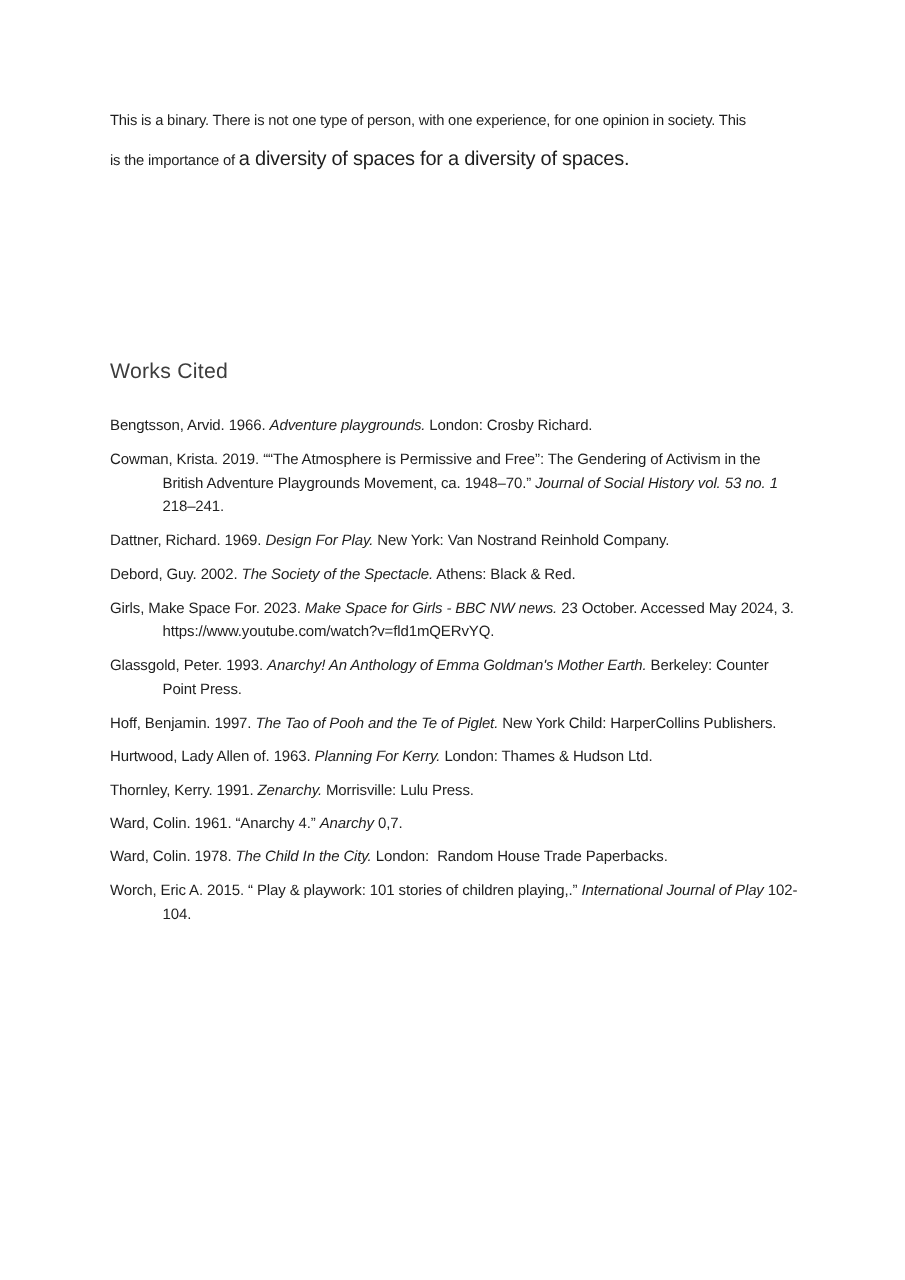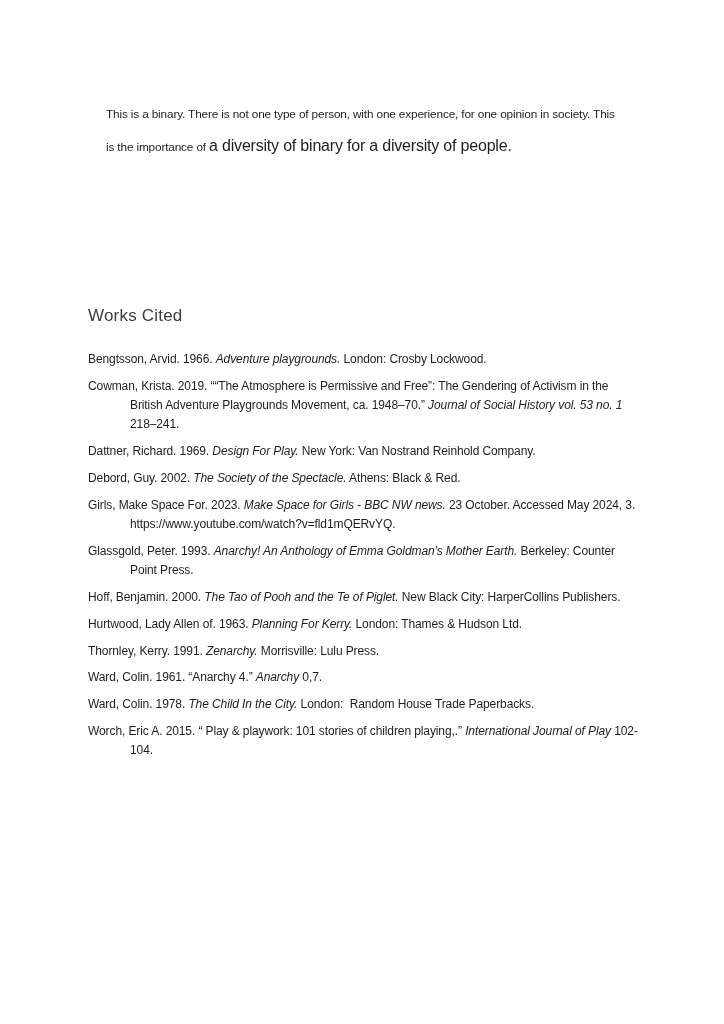--- a/index.html
+++ b/index.html
@@ -7,21 +7,21 @@
   .page {
     width: 724px;
     height: 1024px;
     background: #ffffff;
     padding: 80px 84px 0 88px;
     font-family: "Liberation Sans", sans-serif;
     color: #1e1e1e;
     overflow: hidden;
   }
   .intro {
-    margin: 18px;
+    margin: 0;
     font-size: 11.8px;
     line-height: 32px;
     letter-spacing: -0.15px;
     color: #1e1e1e;
   }
   .intro-line1 { white-space: nowrap; }
   .intro-emphasis {
     font-size: 16px;
     letter-spacing: -0.2px;
   }
@@ -47,33 +47,33 @@
   .seg-italic { font-style: italic; }
   .seg-normal { font-style: normal; }
 </style>
 </head>
 <body>
 
 <div class="page">
 
   <p class="intro">
     <span class="intro-line1">This is a binary. There is not one type of person, with one experience, for one opinion in society. This</span><br>
-    <span class="intro-line2-normal">is the importance of </span><span class="intro-emphasis">a diversity of binary for a diversity of people.</span>
+    <span class="intro-line2-normal">is the importance of </span><span class="intro-emphasis">a diversity of spaces for a diversity of spaces.</span>
   </p>
 
   <h1 class="works-cited-heading">Works Cited</h1>
 
   <div class="entries">
-      <p class="entry"><span class="seg-normal">Bengtsson, Arvid. 1966. </span><span class="seg-italic">Adventure playgrounds.</span><span class="seg-normal"> London: Crosby Lockwood.</span></p>
+      <p class="entry"><span class="seg-normal">Bengtsson, Arvid. 1966. </span><span class="seg-italic">Adventure playgrounds.</span><span class="seg-normal"> London: Crosby Richard.</span></p>
       <p class="entry"><span class="seg-normal">Cowman, Krista. 2019. ““The Atmosphere is Permissive and Free”: The Gendering of Activism in the British Adventure Playgrounds Movement, ca. 1948–70.” </span><span class="seg-italic">Journal of Social History vol. 53 no. 1</span><span class="seg-normal"> 218–241.</span></p>
       <p class="entry"><span class="seg-normal">Dattner, Richard. 1969. </span><span class="seg-italic">Design For Play.</span><span class="seg-normal"> New York: Van Nostrand Reinhold Company.</span></p>
       <p class="entry"><span class="seg-normal">Debord, Guy. 2002. </span><span class="seg-italic">The Society of the Spectacle.</span><span class="seg-normal"> Athens: Black &amp; Red.</span></p>
       <p class="entry"><span class="seg-normal">Girls, Make Space For. 2023. </span><span class="seg-italic">Make Space for Girls - BBC NW news.</span><span class="seg-normal"> 23 October. Accessed May 2024, 3. https://www.youtube.com/watch?v=fld1mQERvYQ.</span></p>
       <p class="entry"><span class="seg-normal">Glassgold, Peter. 1993. </span><span class="seg-italic">Anarchy! An Anthology of Emma Goldman's Mother Earth.</span><span class="seg-normal"> Berkeley: Counter Point Press.</span></p>
-      <p class="entry"><span class="seg-normal">Hoff, Benjamin. 2000. </span><span class="seg-italic">The Tao of Pooh and the Te of Piglet.</span><span class="seg-normal"> New Black City: HarperCollins Publishers.</span></p>
+      <p class="entry"><span class="seg-normal">Hoff, Benjamin. 1997. </span><span class="seg-italic">The Tao of Pooh and the Te of Piglet.</span><span class="seg-normal"> New York Child: HarperCollins Publishers.</span></p>
       <p class="entry"><span class="seg-normal">Hurtwood, Lady Allen of. 1963. </span><span class="seg-italic">Planning For Kerry.</span><span class="seg-normal"> London: Thames &amp; Hudson Ltd.</span></p>
       <p class="entry"><span class="seg-normal">Thornley, Kerry. 1991. </span><span class="seg-italic">Zenarchy.</span><span class="seg-normal"> Morrisville: Lulu Press.</span></p>
       <p class="entry"><span class="seg-normal">Ward, Colin. 1961. “Anarchy 4.” </span><span class="seg-italic">Anarchy</span><span class="seg-normal"> 0,7.</span></p>
       <p class="entry"><span class="seg-normal">Ward, Colin. 1978. </span><span class="seg-italic">The Child In the City.</span><span class="seg-normal"> London:  Random House Trade Paperbacks.</span></p>
       <p class="entry"><span class="seg-normal">Worch, Eric A. 2015. “ Play &amp; playwork: 101 stories of children playing,.” </span><span class="seg-italic">International Journal of Play</span><span class="seg-normal"> 102-104.</span></p>
     </div>
 
 </div>
 
 </body></html>

